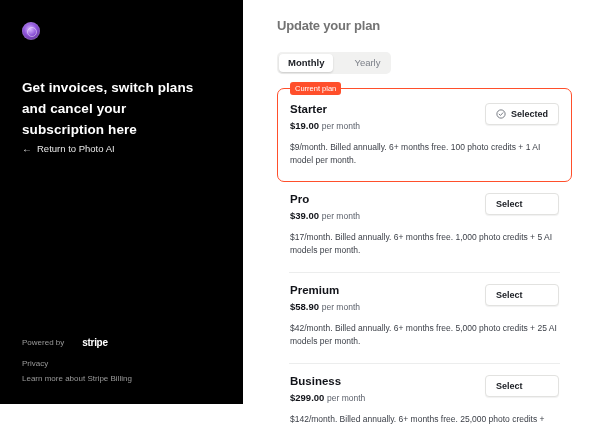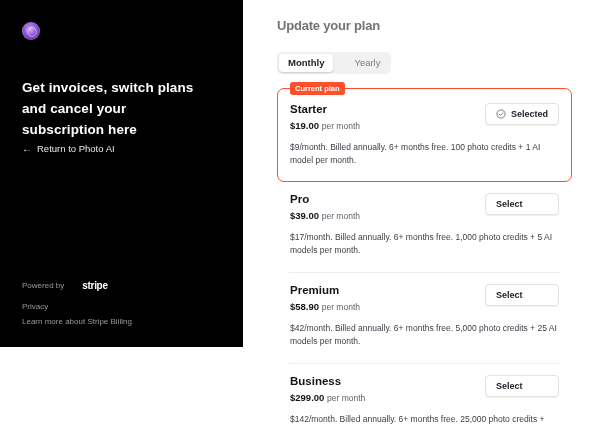--- a/index.html
+++ b/index.html
@@ -11,21 +11,21 @@
   }
   .page {
     width: 600px; height: 428px;
     display: flex;
     position: relative;
   }
 
   
   .sidebar {
     width: 243px;
-    height: 347px;
+    height: 404px;
     background: #000000;
     color: #ffffff;
     position: relative;
     flex: 0 0 243px;
   }
   .logo {
     position: absolute;
     top: 22px; left: 22px;
     width: 18px; height: 18px;
     border-radius: 50%;
@@ -140,21 +140,21 @@
     border-color: #ff4f2b;
     padding-top: 14px;
   }
   .badge {
     position: absolute;
     top: -7px;
     left: 12px;
     background: #ff4f2b;
     color: #ffffff;
     font-size: 7.5px;
-    font-weight: 700;
+    font-weight: 400;
     padding: 3px 5px;
     border-radius: 3px;
     line-height: 1;
   }
   .plan-row {
     display: flex;
     align-items: flex-start;
     justify-content: space-between;
     gap: 32px;
   }

